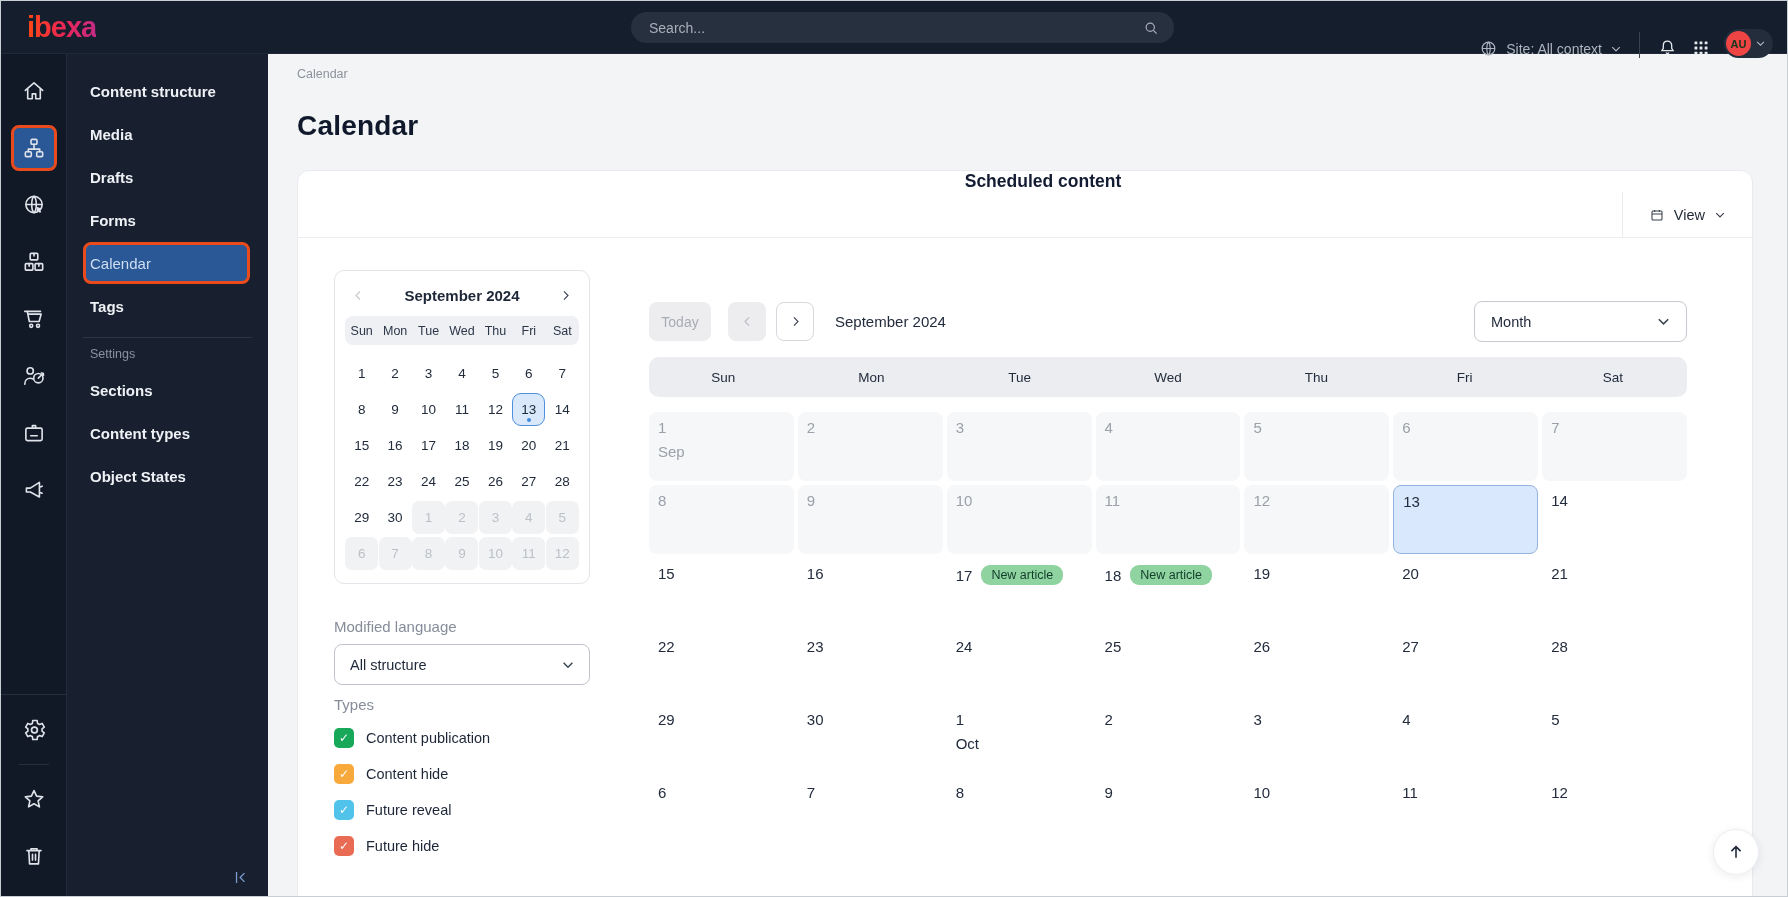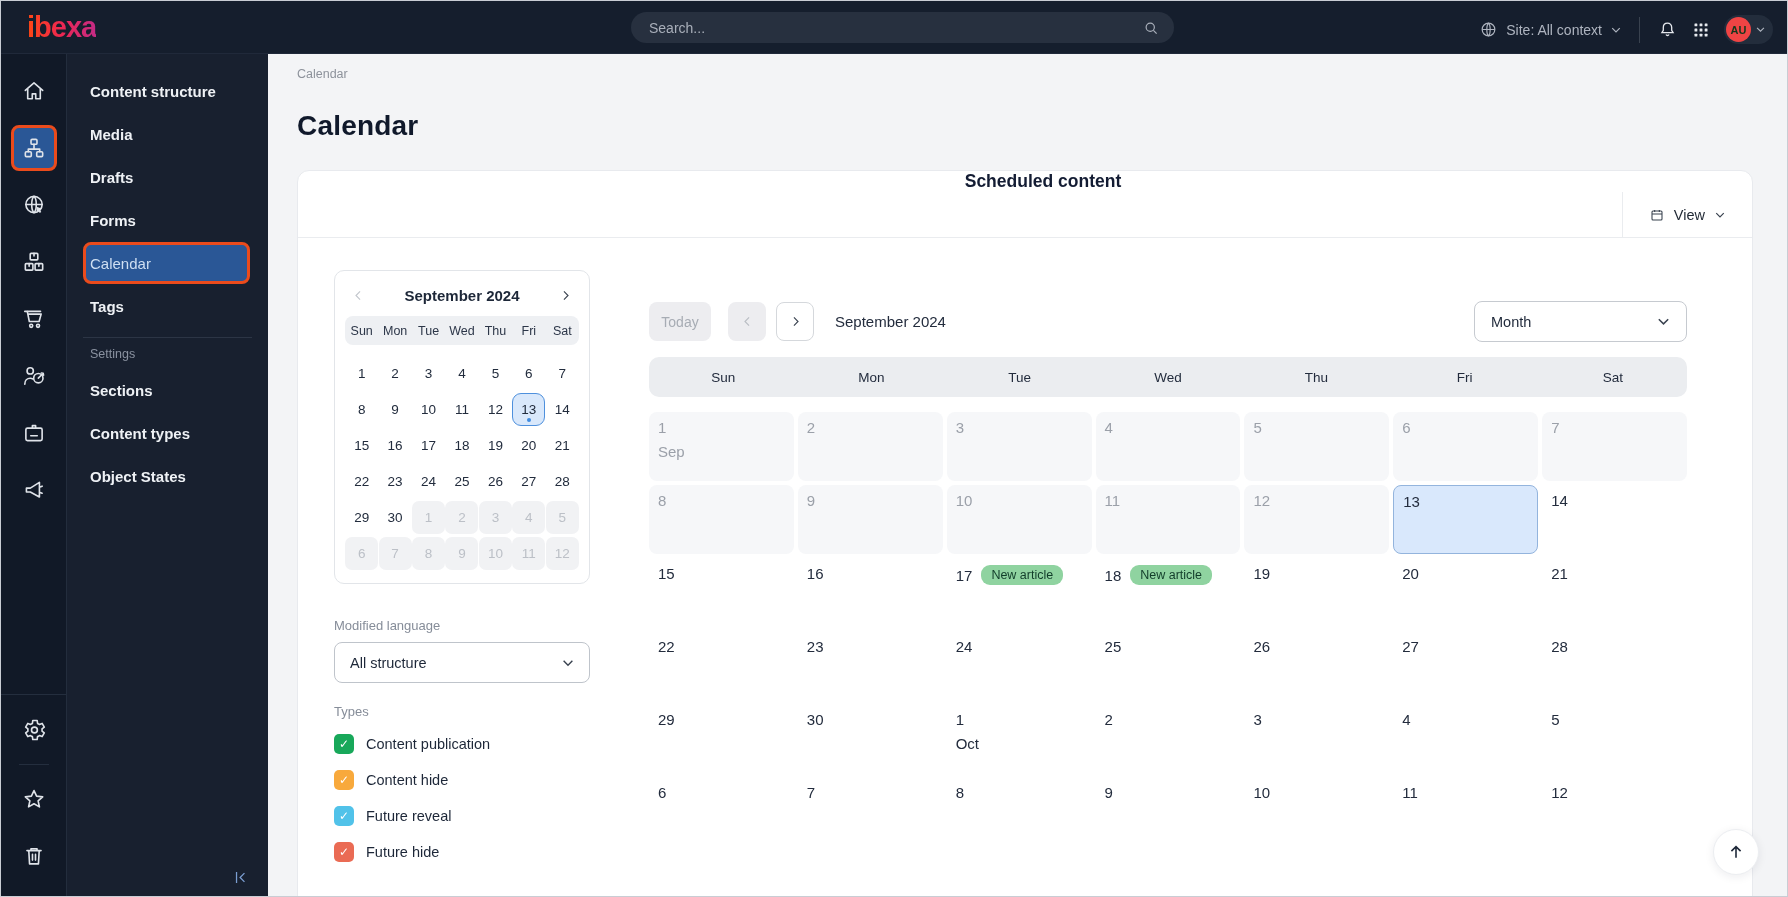--- a/index.html
+++ b/index.html
@@ -7,21 +7,21 @@
   .screen { position:relative; width:1788px; height:897px; background:#f3f4f6; overflow:hidden; border:1px solid #c9cdd4; }
 
   
   .topbar { position:absolute; top:0; left:0; width:100%; height:53px; background:#151e2d; border-bottom:1px solid #20293a; display:flex; align-items:center; z-index:9; }
   .logo { margin-left:26px; font-size:29px; font-weight:700; letter-spacing:-1px;
           background:linear-gradient(90deg,#ff4713,#ee2752,#c42b85); -webkit-background-clip:text; background-clip:text; color:transparent; }
   .search-wrap { position:absolute; left:630px; top:11px; width:543px; height:31px; background:#27303f; border-radius:16px; display:flex; align-items:center; padding:0 14px 0 18px; }
   .search-wrap input { flex:1; background:transparent; border:none; outline:none; color:#d4d9e0; font-size:14px; font-family:inherit; }
   .search-wrap input::placeholder { color:#a9afba; }
   .search-wrap .s-icon { color:#a9afba; display:flex; }
-  .top-right { position:absolute; right:14px; top:8px; height:41px; display:flex; align-items:center; gap:13px; color:#aeb4bf; }
+  .top-right { position:absolute; right:14px; top:16px; height:41px; display:flex; align-items:flex-end; gap:13px; color:#aeb4bf; }
   .site-ctx { display:flex; align-items:center; gap:8px; font-size:14px; cursor:pointer; }
   .tr-sep { width:1px; height:26px; background:#39424f; margin:0 4px; }
   .tr-icon { display:flex; color:#e6e9ee; cursor:pointer; }
   .avatar-pill { display:flex; align-items:center; gap:4px; background:#232d3c; border-radius:15px; padding:2px 7px 2px 2px; cursor:pointer; }
   .avatar { width:25px; height:25px; border-radius:50%; background:#ef4444; color:#11371c; font-size:11px; font-weight:700; display:grid; place-items:center; }
 
   
   .iconrail { position:absolute; top:53px; left:0; bottom:0; width:66px; background:#111927; border-right:1px solid #232d3d; display:flex; flex-direction:column; align-items:center; padding-top:14px; }
   .rail-btn { width:46px; height:46px; margin-bottom:11px; display:grid; place-items:center; color:#dfe3e9; border-radius:8px; cursor:pointer; }
   .rail-btn svg { width:26px; height:26px; }
@@ -62,21 +62,21 @@
   .mc-grid { display:grid; grid-template-columns:repeat(7,1fr); grid-auto-rows:36px; margin-top:10px; place-items:center; }
   .mc-cell { width:33px; height:33px; display:grid; place-items:center; font-size:13.5px; color:#222c3d; border-radius:7px; cursor:pointer; position:relative; }
   .mc-cell.muted { background:#f1f2f4; color:#bcc0c7; }
   .mc-cell.selected { background:#d9e8fb; border:1px solid #4e90dd; border-radius:9px; }
   .mc-cell.selected::after { content:""; position:absolute; bottom:3px; left:50%; transform:translateX(-50%); width:4px; height:4px; border-radius:50%; background:#3f8be0; }
 
   .filters { margin-top:34px; }
   .f-head { display:flex; align-items:center; padding-bottom:12px; border-bottom:1px solid #e4e7ea; cursor:pointer; }
   .f-title { font-size:15.5px; color:#343d4e; }
   .f-head svg { margin-left:auto; color:#5c6470; }
-  .f-sub { margin-top:21px; font-size:13px; color:#868d99; }
+  .f-sub { margin-top:11px; font-size:15px; color:#868d99; }
   .f-select { margin-top:9px; height:41px; border:1px solid #bfc4cb; border-radius:8px; display:flex; align-items:center; padding:0 14px 0 15px; font-size:14.5px; color:#1d2738; cursor:pointer; background:#fff; }
   .f-select svg { margin-left:auto; color:#39424f; }
   .types-list { margin-top:15px; display:flex; flex-direction:column; gap:16px; }
   .type-row { display:flex; align-items:center; gap:12px; cursor:pointer; }
   .type-check { width:20px; height:20px; border-radius:5px; display:grid; place-items:center; color:#fff; font-size:12px; font-weight:700; }
   .type-label { font-size:14.5px; color:#1d2738; }
 
   
   .big-cal { margin-left:59px; margin-top:31px; width:1038px; }
   .cal-toolbar { display:flex; align-items:center; }

